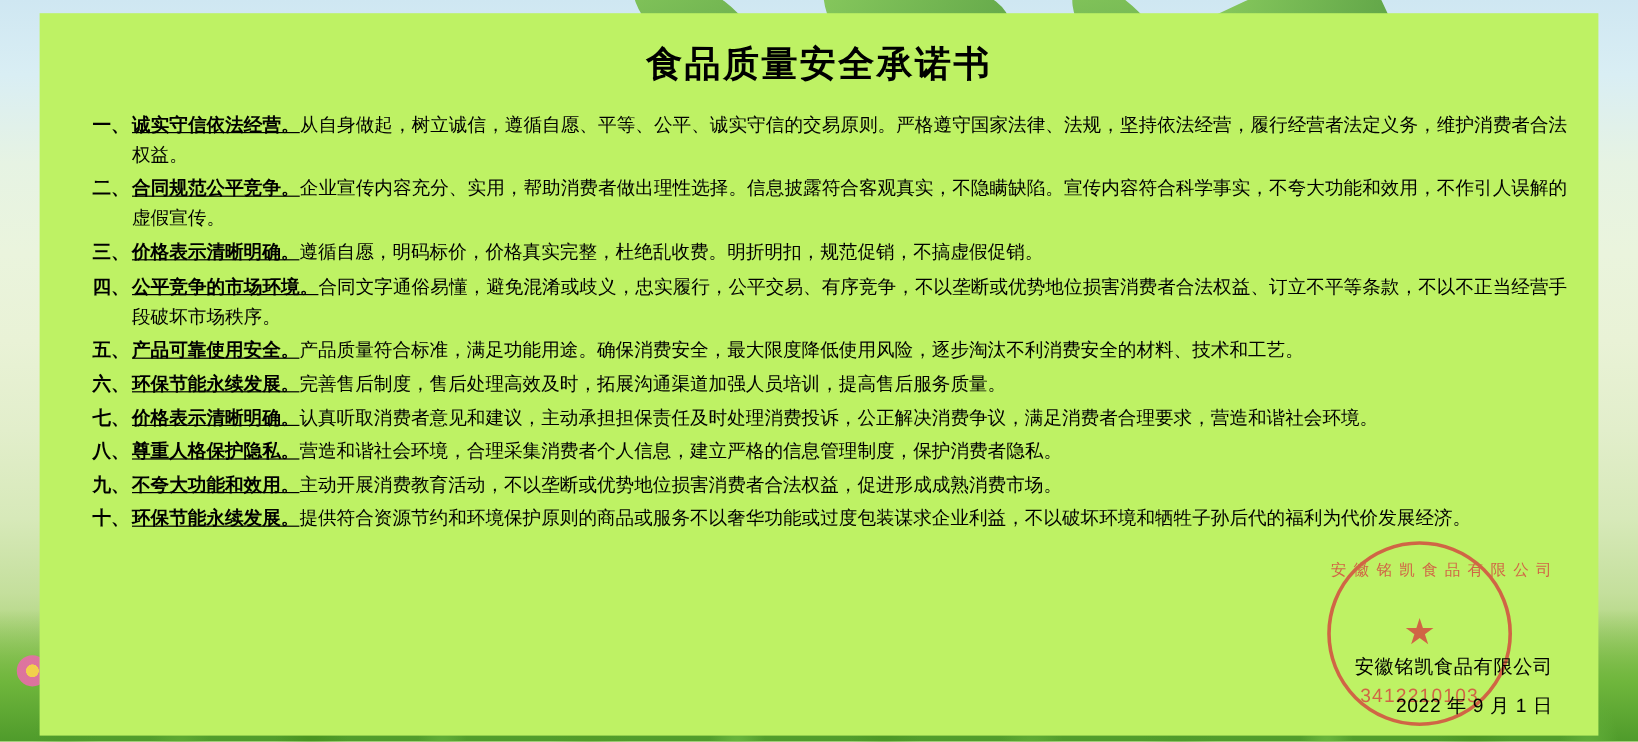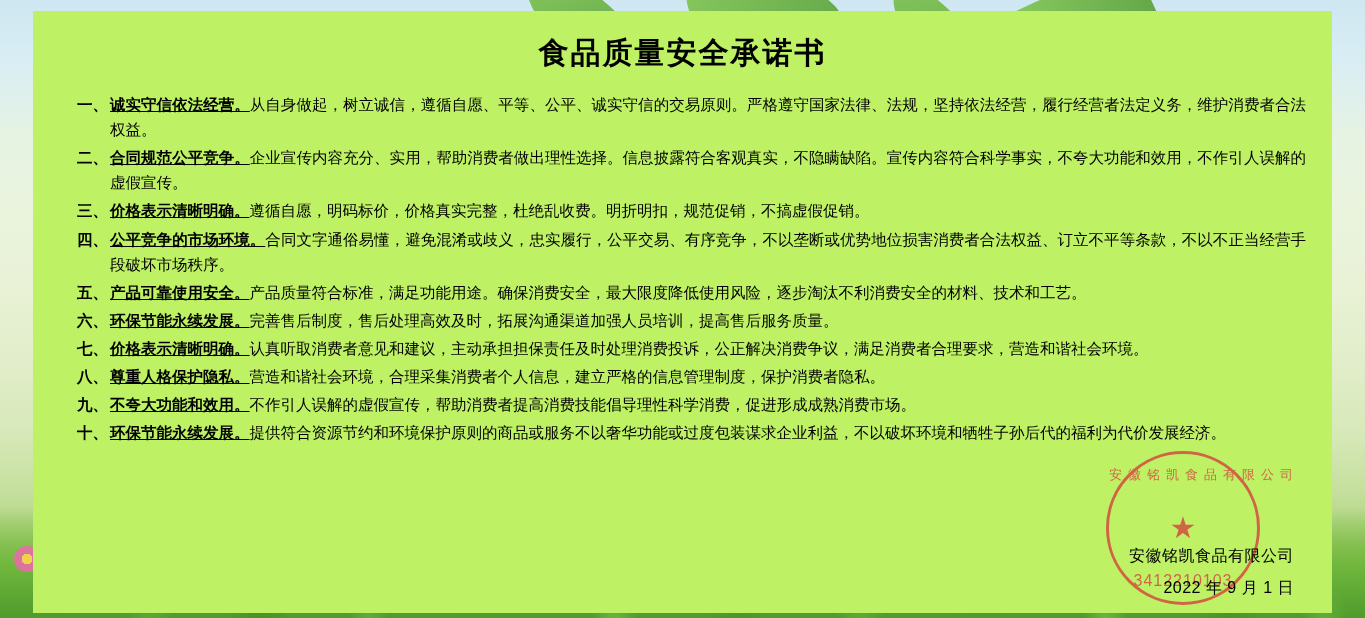--- a/index.html
+++ b/index.html
@@ -257,21 +257,21 @@
     <li class="clause">
       <span class="clause-num">七、</span>
       <span class="clause-body"><span class="clause-head">价格表示清晰明确。</span><span class="clause-text">认真听取消费者意见和建议，主动承担担保责任及时处理消费投诉，公正解决消费争议，满足消费者合理要求，营造和谐社会环境。</span></span>
     </li>
     <li class="clause">
       <span class="clause-num">八、</span>
       <span class="clause-body"><span class="clause-head">尊重人格保护隐私。</span><span class="clause-text">营造和谐社会环境，合理采集消费者个人信息，建立严格的信息管理制度，保护消费者隐私。</span></span>
     </li>
     <li class="clause">
       <span class="clause-num">九、</span>
-      <span class="clause-body"><span class="clause-head">不夸大功能和效用。</span><span class="clause-text">不作引人误解的虚假宣传，帮助消费者提高消费技能倡导理性科学消费，促进形成成熟消费市场。</span></span>
+      <span class="clause-body"><span class="clause-head">不夸大功能和效用。</span><span class="clause-text">主动开展消费教育活动，不以垄断或优势地位损害消费者合法权益，促进形成成熟消费市场。</span></span>
     </li>
     <li class="clause">
       <span class="clause-num">十、</span>
       <span class="clause-body"><span class="clause-head">环保节能永续发展。</span><span class="clause-text">提供符合资源节约和环境保护原则的商品或服务不以奢华功能或过度包装谋求企业利益，不以破坏环境和牺牲子孙后代的福利为代价发展经济。</span></span>
     </li>
   </ul>
 
   <div class="seal">
     <span class="seal-top-text">安徽铭凯食品有限公司</span>
     <span class="seal-star">★</span>

